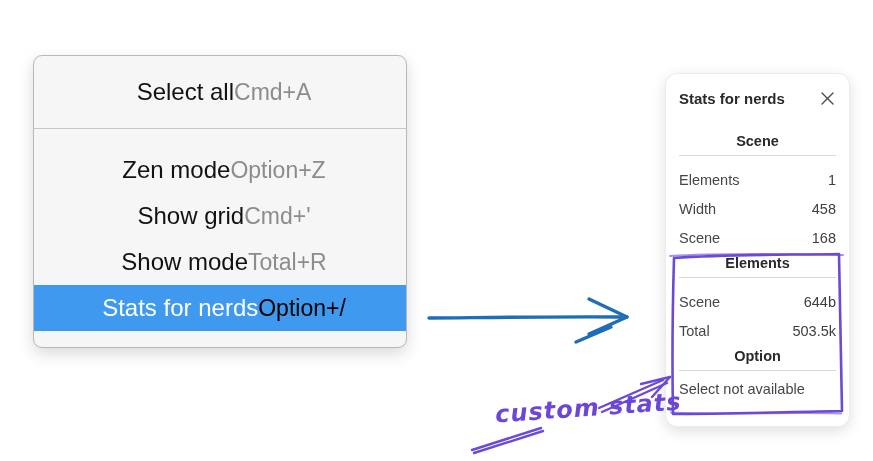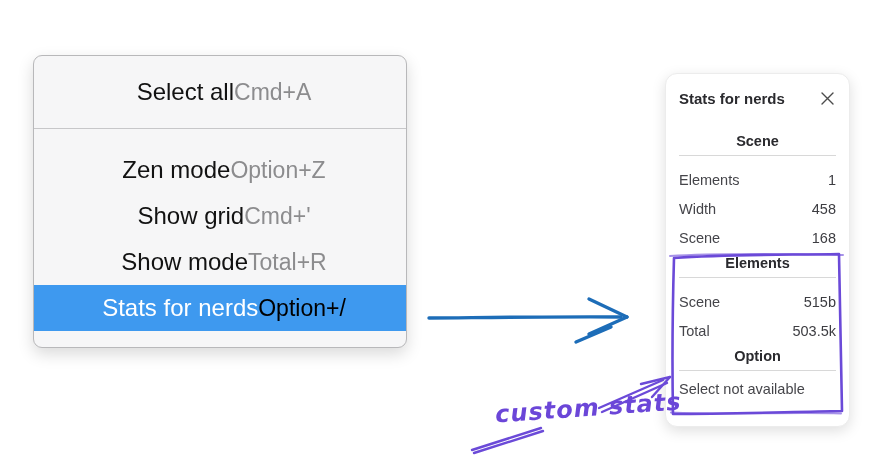--- a/index.html
+++ b/index.html
@@ -110,21 +110,21 @@
         <span class="stat-label">Scene</span>
         <span class="stat-value">168</span>
       </div>
     </div>
 
     <div class="stats-section sec-storage">
       <div class="section-heading">Elements</div>
       <hr class="rule">
       <div class="stat-row">
         <span class="stat-label">Scene</span>
-        <span class="stat-value">515b</span>
+        <span class="stat-value">644b</span>
       </div>
       <div class="stat-row">
         <span class="stat-label">Total</span>
         <span class="stat-value">503.5k</span>
       </div>
     </div>
 
     <div class="stats-section sec-version">
       <div class="section-heading">Option</div>
       <hr class="rule">

